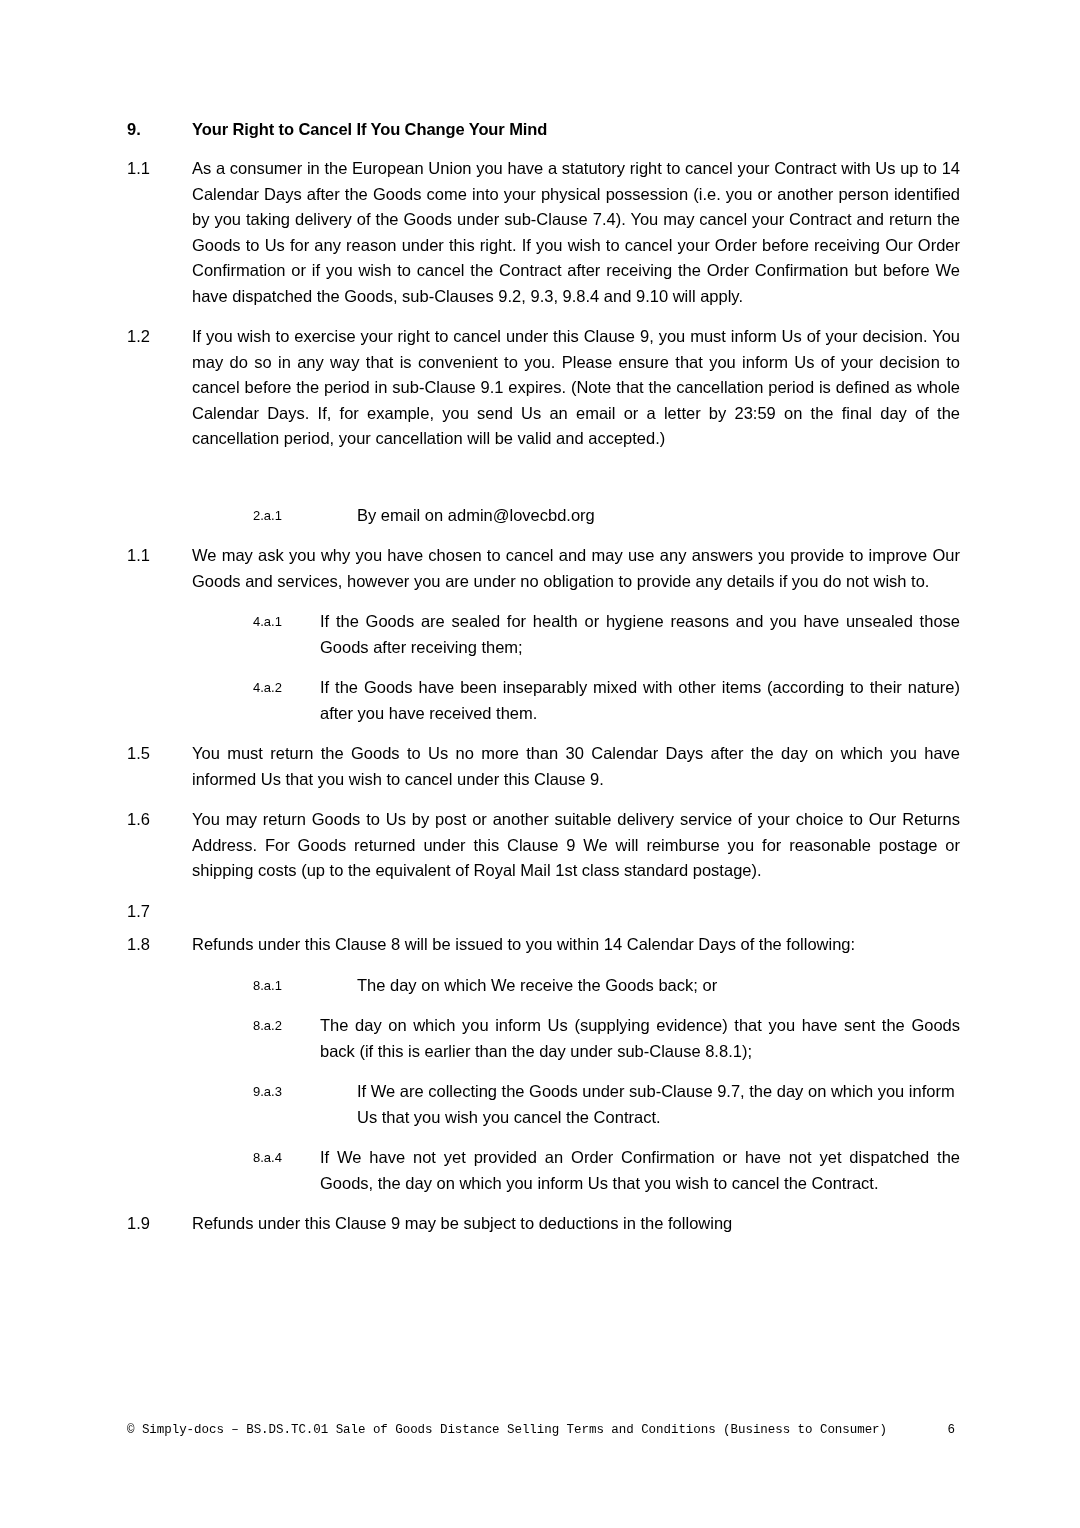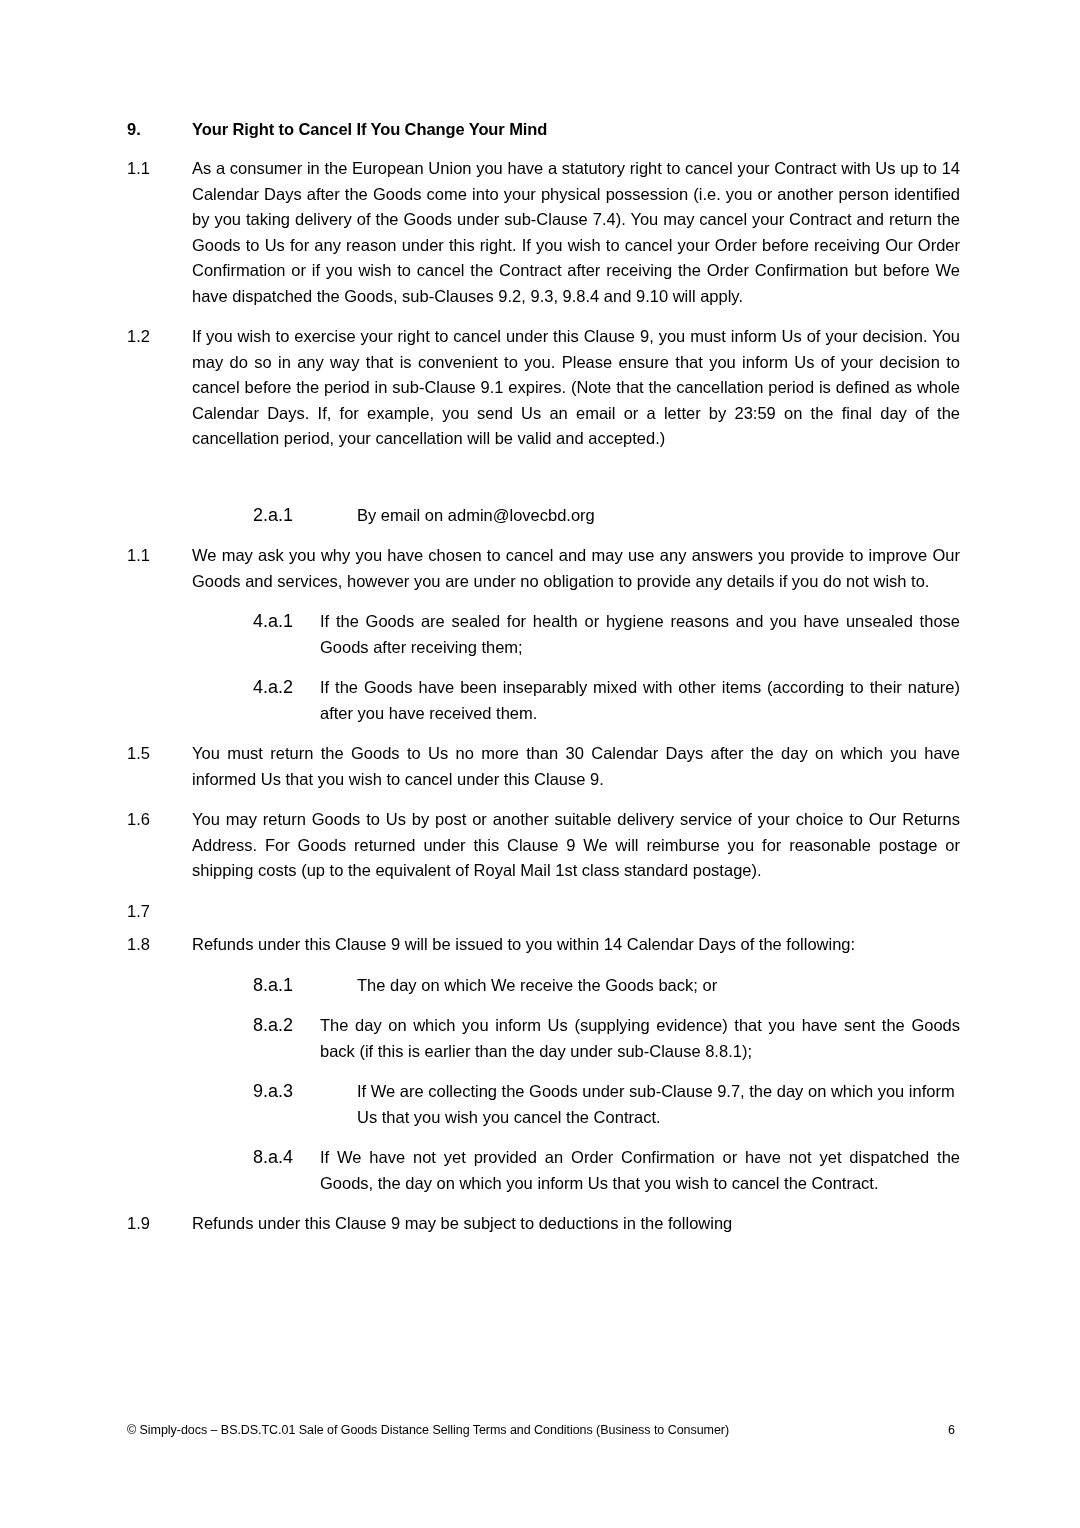--- a/index.html
+++ b/index.html
@@ -78,21 +78,21 @@
   
   .subpara {
     display: flex;
     align-items: flex-start;
     margin-bottom: 15px;
     padding-left: 126px;
   }
   .subpara .num {
     width: 67px;
     flex: 0 0 67px;
-    font-size: 18px;
+    font-size: 13px;
     line-height: 25.5px;
   }
   .subpara .body {
     flex: 1 1 auto;
     font-size: 16.5px;
     line-height: 25.5px;
     text-align: justify;
     text-justify: inter-word;
   }
   .subpara.nojustify .body { text-align: left; margin-left: 37px; }
@@ -104,20 +104,21 @@
   .footer {
     position: absolute;
     left: 127px;
     top: 1421px;
     width: 833px;
     display: flex;
     align-items: baseline;
     justify-content: space-between;
     font-size: 12.5px;
     line-height: 18px;
+    font-family: Liberation Mono, monospace;
   }
   .footer .foot-text { letter-spacing: -0.05px; }
   .footer .foot-page { padding-right: 5px; }
 </style>
 </head>
 <body>
 
 <div class="page">
   <div class="content">
 
@@ -169,21 +170,21 @@
       <div class="body">You may return Goods to Us by post or another suitable delivery service of your choice to Our Returns Address.  For Goods returned under this Clause 9 We will reimburse you for reasonable postage or shipping costs (up to the equivalent of Royal Mail 1st class standard postage).</div>
     </div>
 
     <div class="para empty">
       <div class="num">1.7</div>
       <div class="body"></div>
     </div>
 
     <div class="para">
       <div class="num">1.8</div>
-      <div class="body">Refunds under this Clause 9 will be issued to you within 14 Calendar Days of the following:</div>
+      <div class="body">Refunds under this Clause 8 will be issued to you within 14 Calendar Days of the following:</div>
     </div>
 
     <div class="subpara nojustify">
       <div class="num">8.a.1</div>
       <div class="body">The day on which We receive the Goods back; or</div>
     </div>
 
     <div class="subpara">
       <div class="num">8.a.2</div>
       <div class="body">The day on which you inform Us (supplying evidence) that you have sent the Goods back (if this is earlier than the day under sub-Clause 8.8.1);</div>

